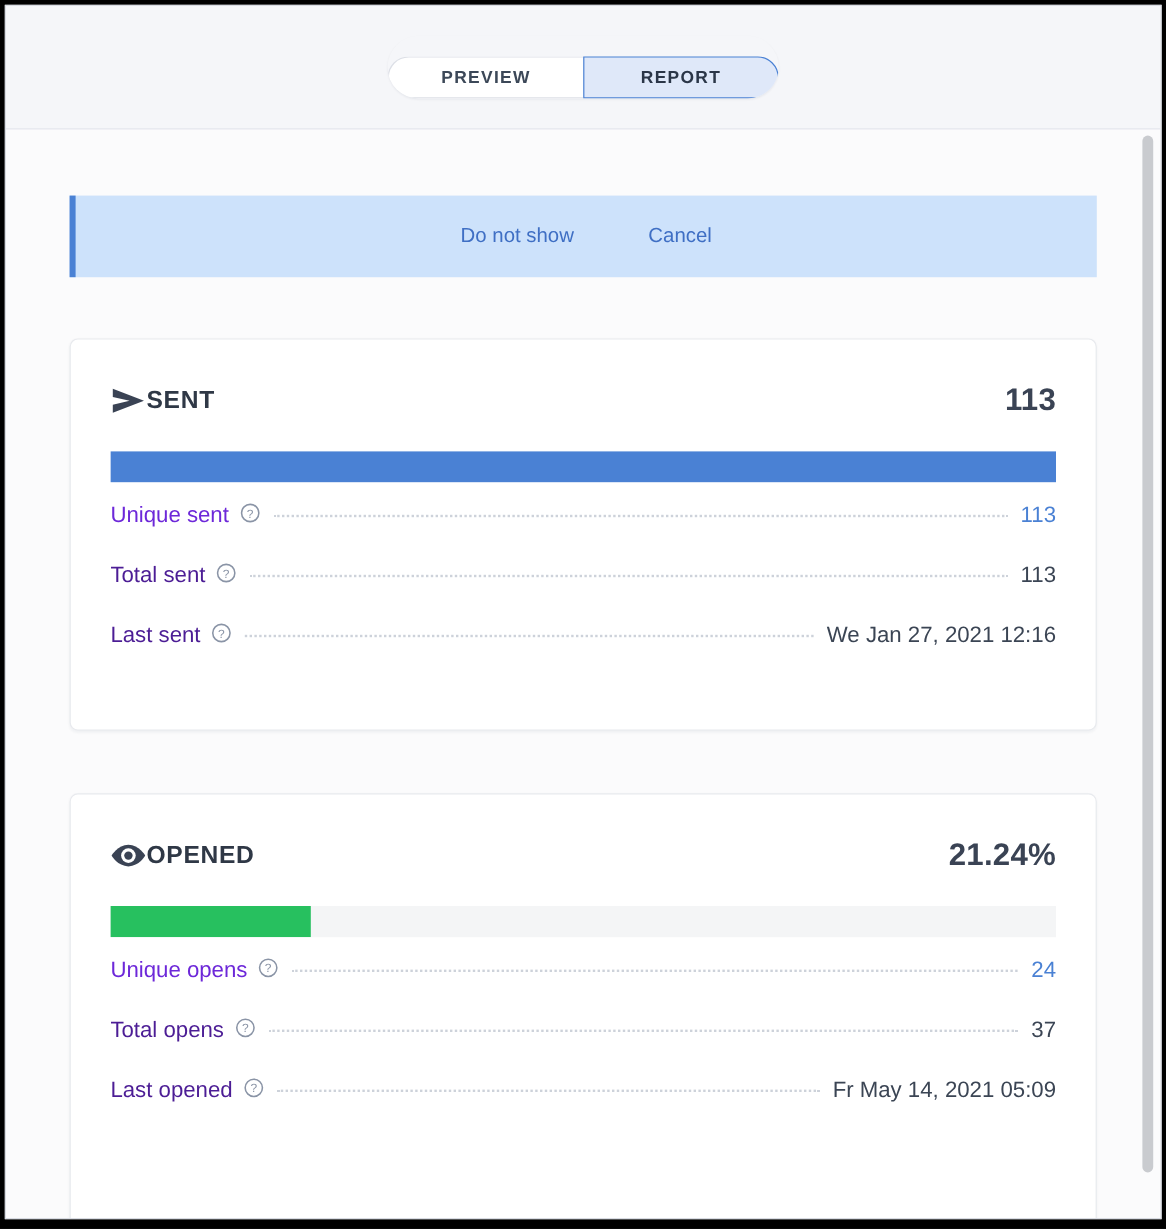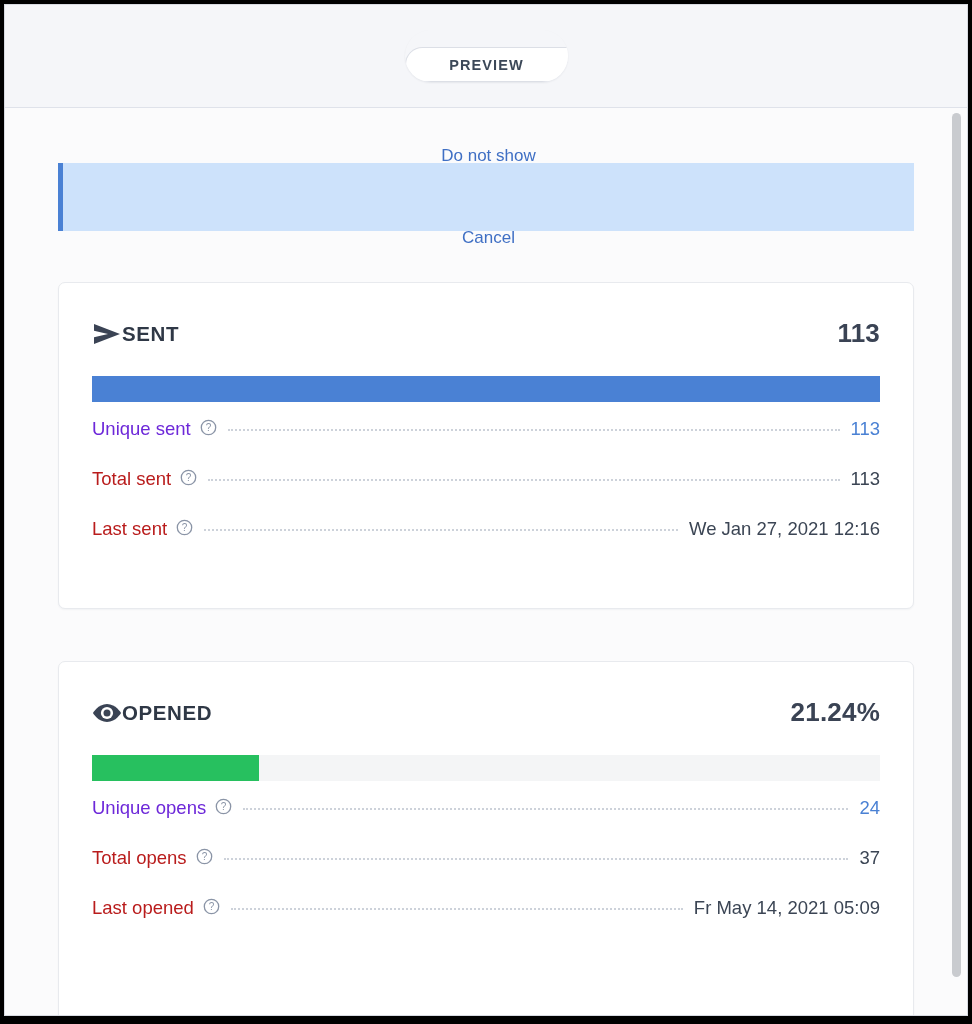--- a/index.html
+++ b/index.html
@@ -88,21 +88,20 @@
     left: 53px;
     top: 55px;
     width: 856px;
     height: 68px;
     background: #cde2fb;
     border-left: 5px solid #4a81d4;
     display: flex;
     align-items: center;
     justify-content: center;
     gap: 62px;
-    flex-direction: column;
   }
 
   .banner-action {
     font-size: 17px;
     color: #3f6fc4;
     cursor: pointer;
     white-space: nowrap;
   }
 
   
@@ -168,21 +167,21 @@
 
   .stat-row {
     display: flex;
     align-items: baseline;
     height: 50px;
     font-size: 18.5px;
   }
 
   .stat-label {
     white-space: nowrap;
-    color: #b91c1c;
+    color: #4c1d95;
   }
   .stat-label.is-link { color: #6d28d9; cursor: pointer; }
 
   .help-icon {
     margin-left: 9px;
     flex: 0 0 auto;
     position: relative;
     top: 1px;
     cursor: pointer;
   }
@@ -224,20 +223,21 @@
   }
 </style>
 </head>
 <body>
 
 <div id="app-frame">
 
   <div id="header-bar">
     <div id="tab-group">
       <div class="tab tab-left">PREVIEW</div>
+      <div class="tab tab-right">REPORT</div>
     </div>
   </div>
 
   <div id="content-scroll">
 
     <div id="notice-banner" style="background: rgb(205, 226, 251); border-left-color: rgb(74, 129, 212);">
       <span class="banner-action">Do not show</span>
       <span class="banner-action">Cancel</span>
     </div>
 

